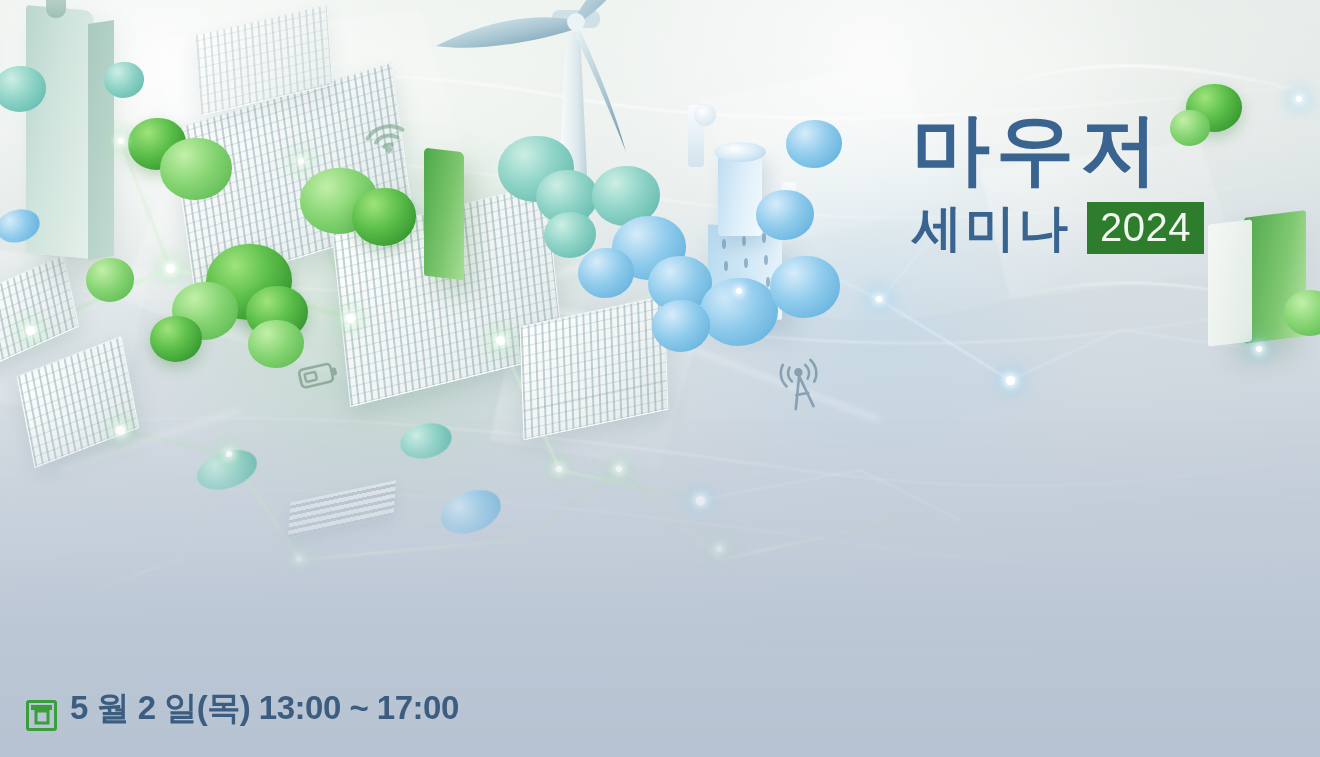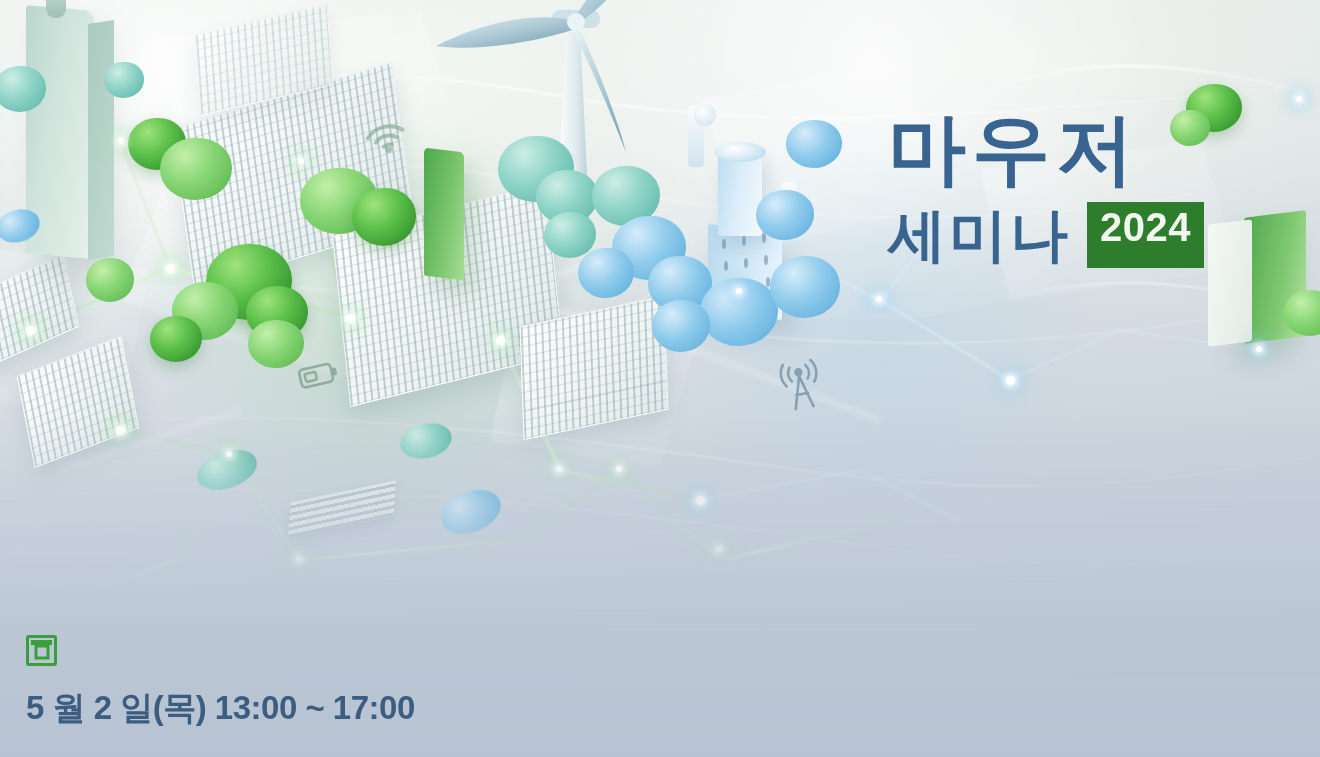--- a/index.html
+++ b/index.html
@@ -91,23 +91,22 @@
   .headline{
     font-size:52px;
     font-weight:700;
     letter-spacing:-1.5px;
     color:#3d5d80;
     line-height:1.12;
     white-space:nowrap;
     text-shadow:0 1px 0 rgba(255,255,255,.35);
   }
   .meta-row{
-    display:flex; align-items:flex-start; gap:20px;
+    display:flex; align-items:flex-end; gap:13px;
     margin-top:18px;
-    flex-direction:column;
   }
   .cal-icon{
     width:31px; height:31px; flex:none;
     border:3px solid #3a9e3a; border-radius:3px;
     position:relative; background:transparent;
   }
   .cal-icon::before{
     content:""; position:absolute; left:2px; right:2px; top:2px; height:5px;
     background:#3a9e3a;
   }
@@ -127,27 +126,27 @@
     text-align:left;
   }
   .logo-main{
     font-size:78px; font-weight:700; color:#3a6490;
     letter-spacing:6px; line-height:1; white-space:nowrap;
   }
   .logo-sub-row{
     display:flex; align-items:center; gap:16px; margin-top:14px;
   }
   .logo-sub{
-    font-size:58px; font-weight:700; color:#3a6490;
+    font-size:50px; font-weight:700; color:#3a6490;
     letter-spacing:3px; line-height:1; white-space:nowrap;
   }
   .year-badge{
     background:#2d7d2d; color:#f2f7f0;
-    font-size:40px; font-weight:700; letter-spacing:.5px;
-    padding:5px 13px 21px; line-height:1;
+    font-size:40px; font-weight:400; letter-spacing:.5px;
+    padding:5px 13px 7px; line-height:1;
   }
 </style>
 </head>
 <body>
 
 <div id="banner">
 
   <div class="layer">
     <div class="glow-white" style="left:-120px;top:-160px;width:560px;height:460px;opacity:.85;"></div>
     <div class="glow-white" style="left:520px;top:-200px;width:700px;height:520px;opacity:.8;"></div>

